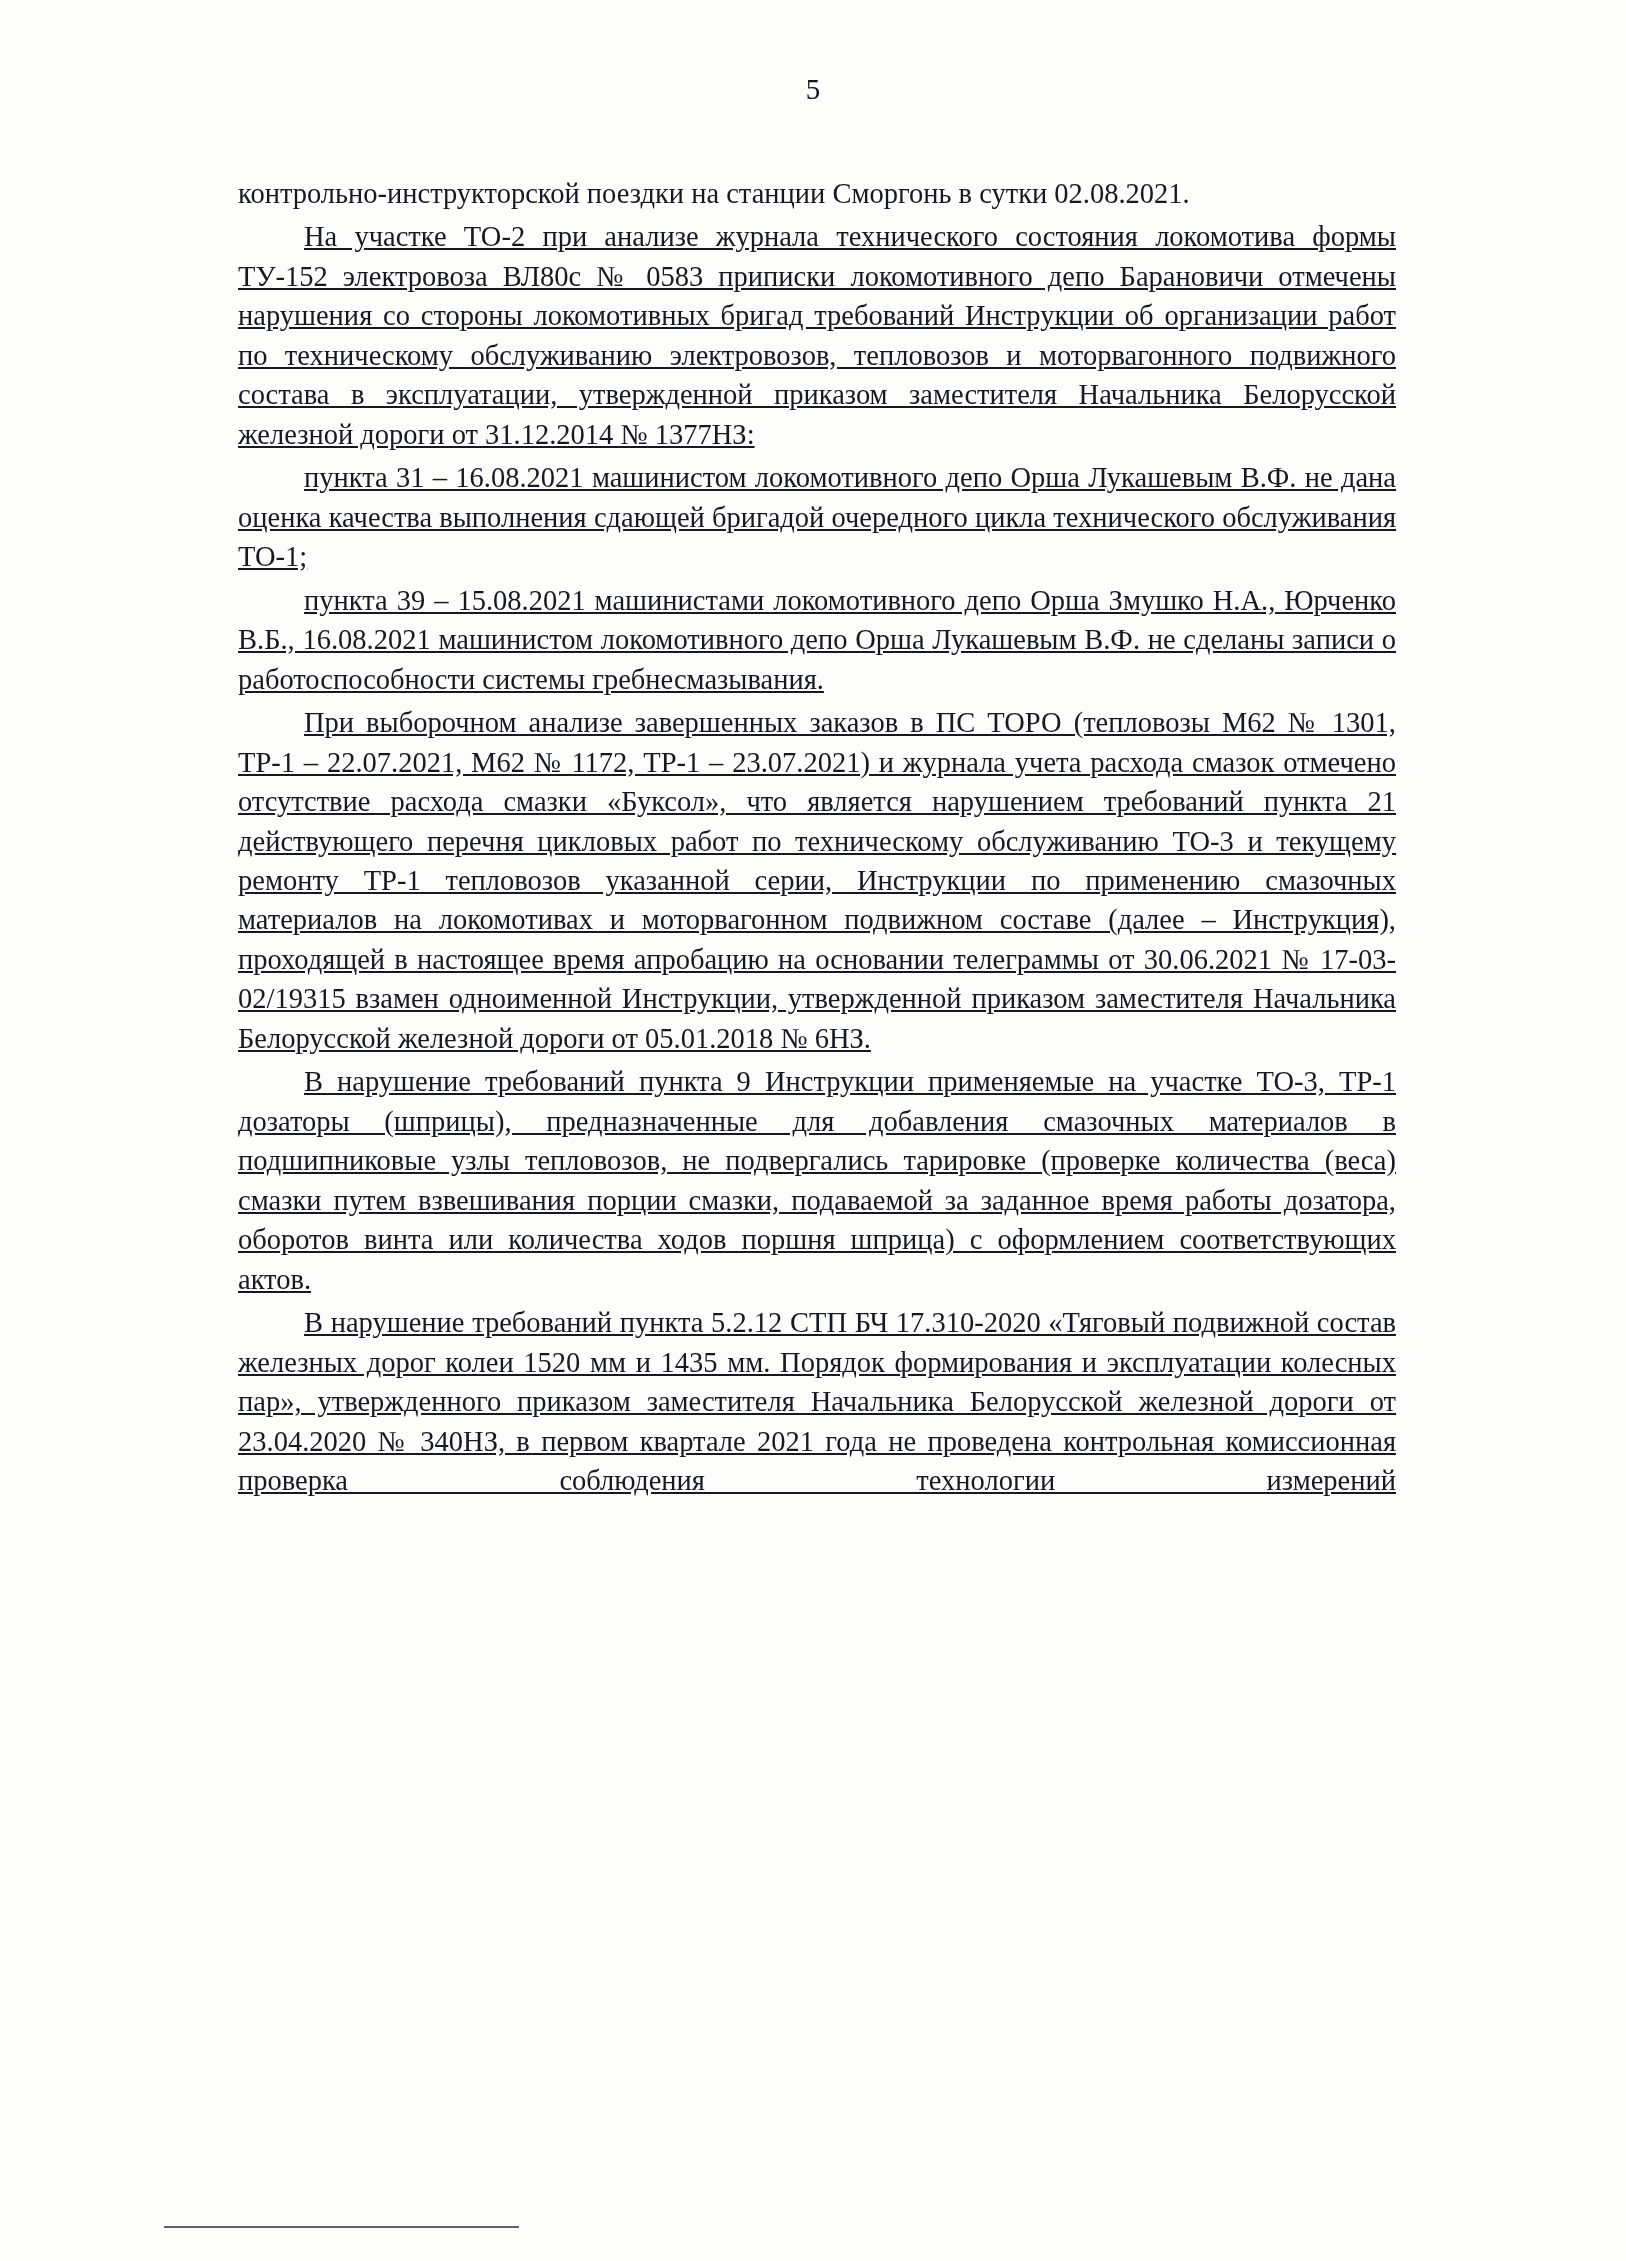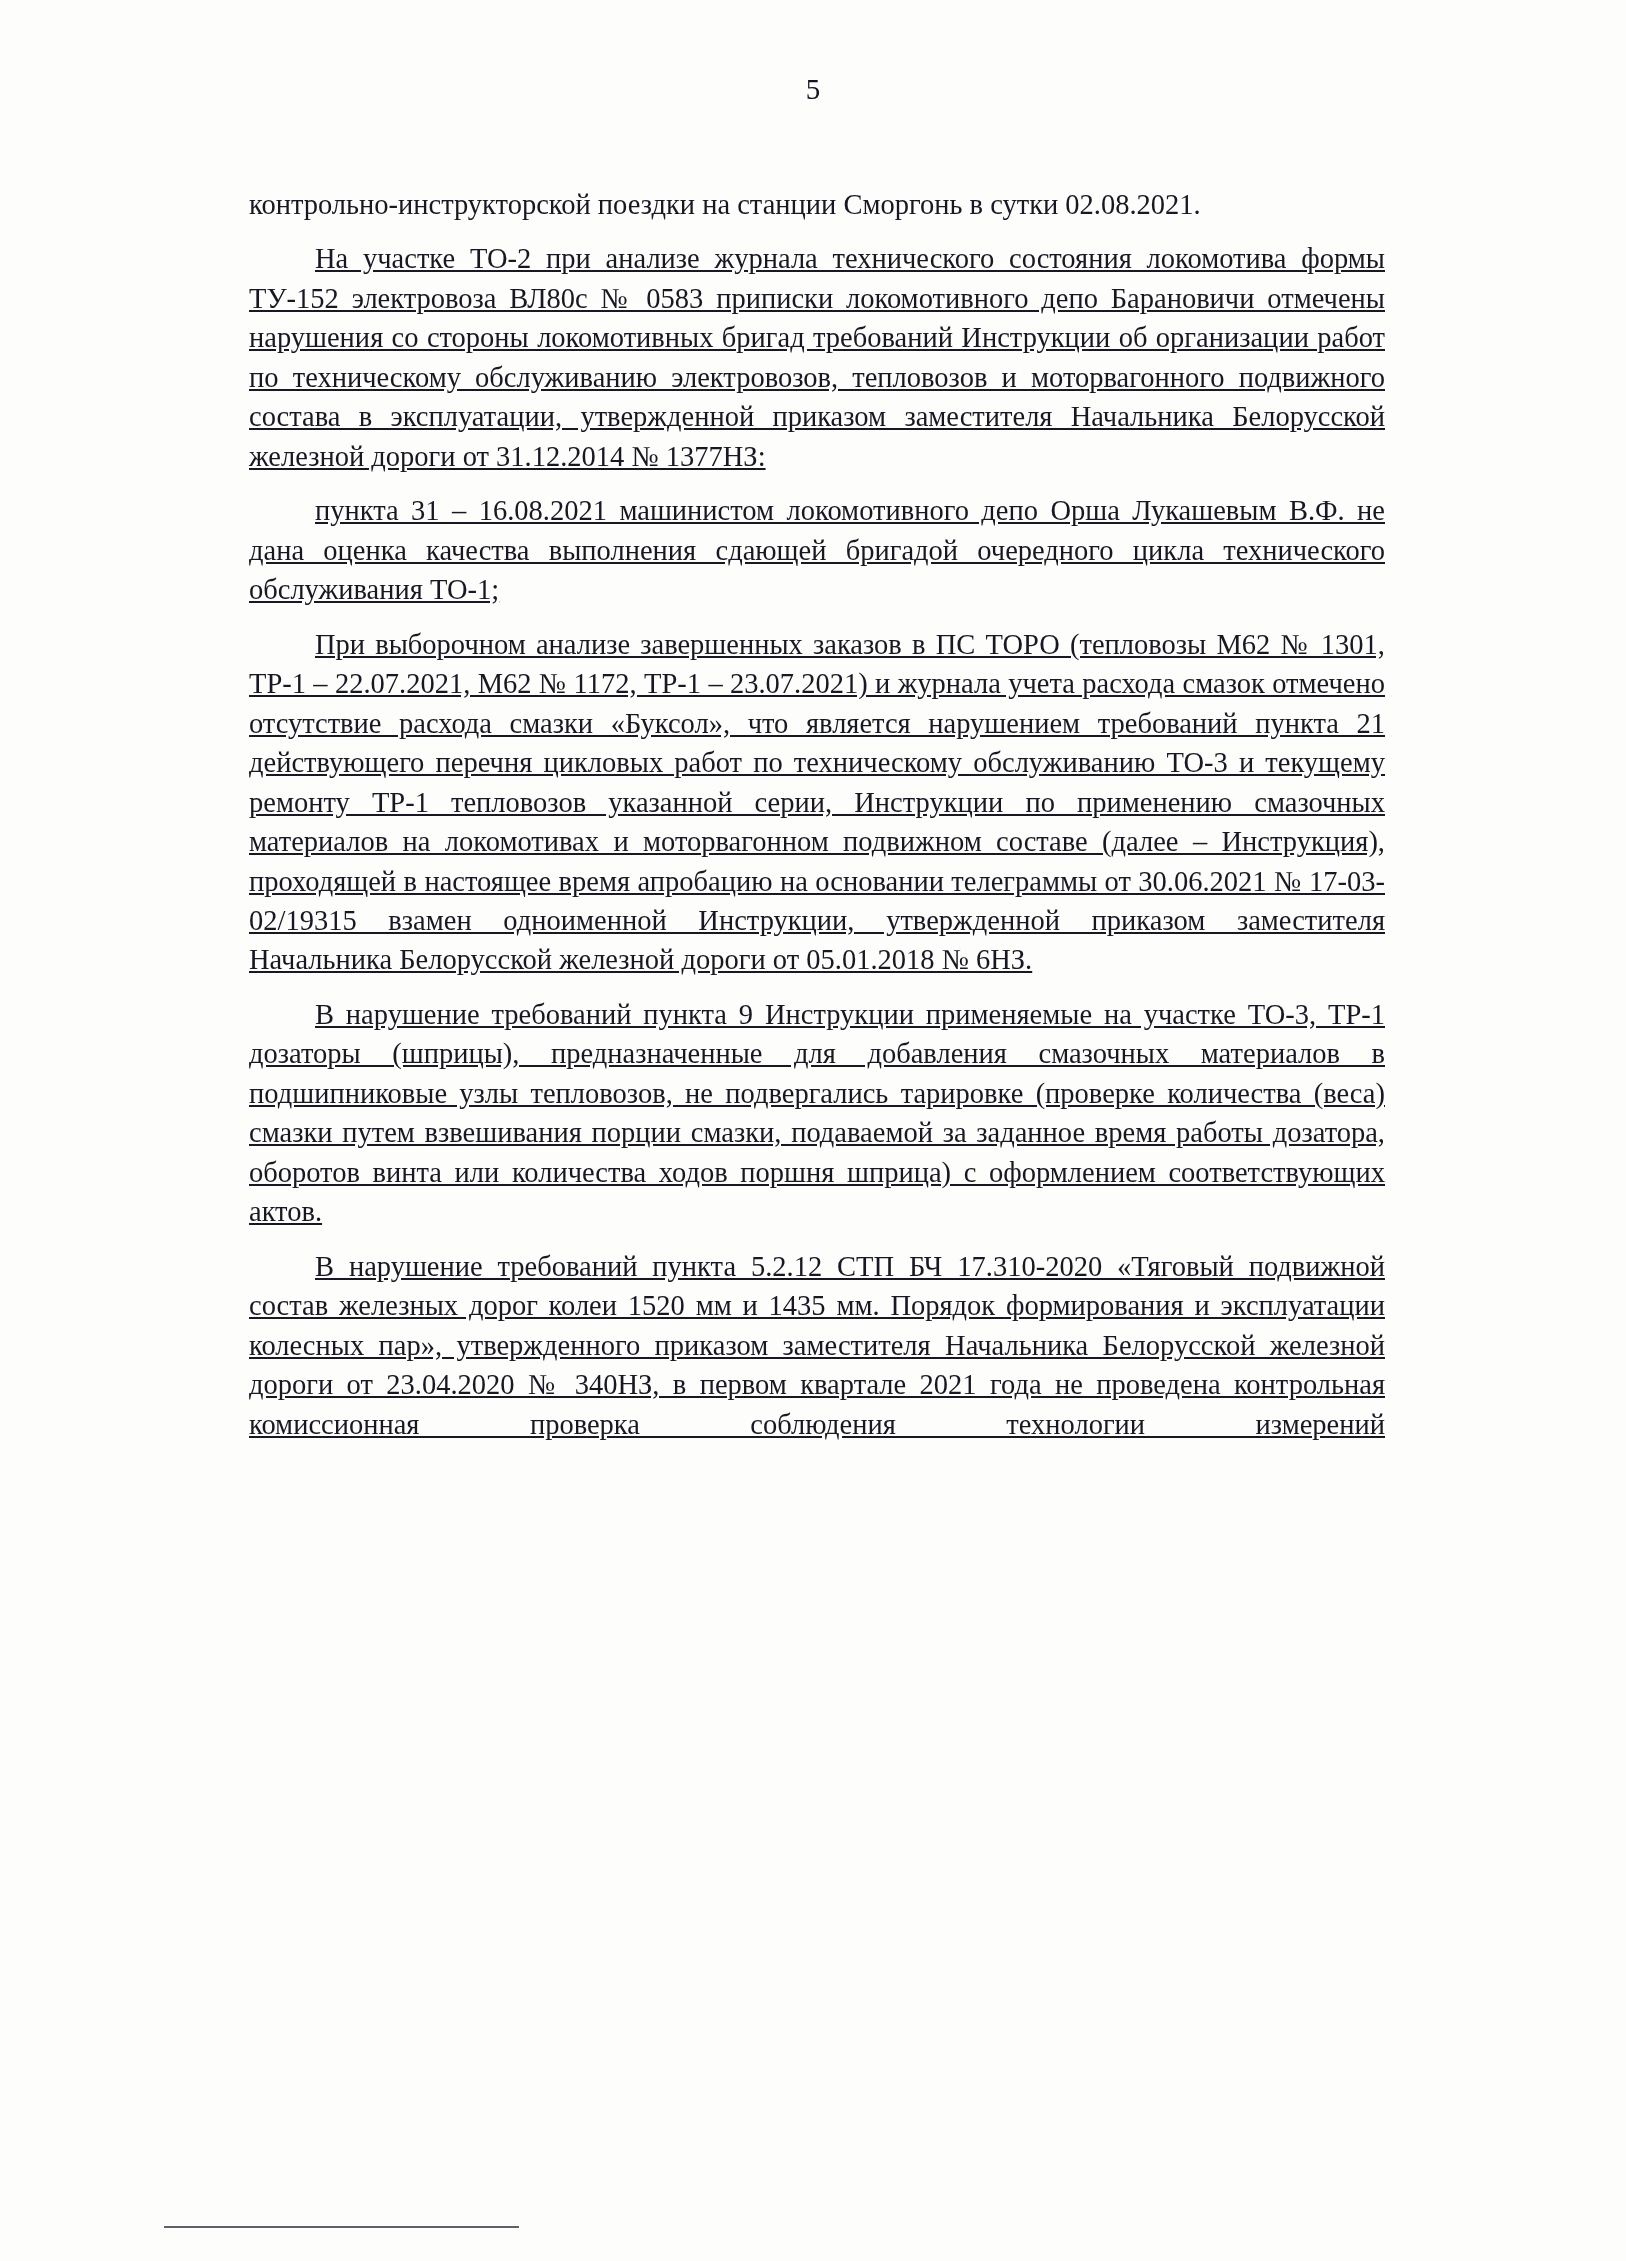--- a/index.html
+++ b/index.html
@@ -37,21 +37,21 @@
     top: 170px;
     left: 234px;
     width: 1166px;
     font-size: 28.5px;
     line-height: 1.385;
     text-align: justify;
     text-justify: inter-word;
     color: #181824;
   }
   .body-text p {
-    margin: 15px;
+    margin: 4px;
     text-indent: 0;
   }
   .body-text p.indent {
     text-indent: 66px;
     text-decoration: underline;
   }
   .body-text p.last-line-spread {
     
   }
   .body-text p.last-line-spread::after {
@@ -73,20 +73,21 @@
 <body>
 
 <div class="page">
 
   <div class="page-number">5</div>
 
   <div class="body-text">
     <p class="">контрольно-инструкторской поездки на станции Сморгонь в сутки 02.08.2021.</p>
     <p class="indent">На участке ТО-2 при анализе журнала технического состояния локомотива формы ТУ-152 электровоза ВЛ80с № 0583 приписки локомотивного депо Барановичи отмечены нарушения со стороны локомотивных бригад требований Инструкции об организации работ по техническому обслуживанию электровозов, тепловозов и моторвагонного подвижного состава в эксплуатации, утвержденной приказом заместителя Начальника Белорусской железной дороги от 31.12.2014 № 1377НЗ:</p>
     <p class="indent">пункта 31 – 16.08.2021 машинистом локомотивного депо Орша Лукашевым В.Ф. не дана оценка качества выполнения сдающей бригадой очередного цикла технического обслуживания ТО-1;</p>
+    <p class="indent">пункта 39 – 15.08.2021 машинистами локомотивного депо Орша Змушко Н.А., Юрченко В.Б., 16.08.2021 машинистом локомотивного депо Орша Лукашевым В.Ф. не сделаны записи о работоспособности системы гребнесмазывания.</p>
     <p class="indent">При выборочном анализе завершенных заказов в ПС ТОРО (тепловозы М62 № 1301, ТР-1 – 22.07.2021, М62 № 1172, ТР-1 – 23.07.2021) и журнала учета расхода смазок отмечено отсутствие расхода смазки «Буксол», что является нарушением требований пункта 21 действующего перечня цикловых работ по техническому обслуживанию ТО-3 и текущему ремонту ТР-1 тепловозов указанной серии, Инструкции по применению смазочных материалов на локомотивах и моторвагонном подвижном составе (далее – Инструкция), проходящей в настоящее время апробацию на основании телеграммы от 30.06.2021 № 17-03-02/19315 взамен одноименной Инструкции, утвержденной приказом заместителя Начальника Белорусской железной дороги от 05.01.2018 № 6НЗ.</p>
     <p class="indent">В нарушение требований пункта 9 Инструкции применяемые на участке ТО-3, ТР-1 дозаторы (шприцы), предназначенные для добавления смазочных материалов в подшипниковые узлы тепловозов, не подвергались тарировке (проверке количества (веса) смазки путем взвешивания порции смазки, подаваемой за заданное время работы дозатора, оборотов винта или количества ходов поршня шприца) с оформлением соответствующих актов.</p>
     <p class="indent last-line-spread">В нарушение требований пункта 5.2.12 СТП БЧ 17.310-2020 «Тяговый подвижной состав железных дорог колеи 1520 мм и 1435 мм. Порядок формирования и эксплуатации колесных пар», утвержденного приказом заместителя Начальника Белорусской железной дороги от 23.04.2020 № 340НЗ, в первом квартале 2021 года не проведена контрольная комиссионная проверка соблюдения технологии измерений</p>
   </div>
 
   <div class="footer-rule"></div>
 
 </div>
 
 

